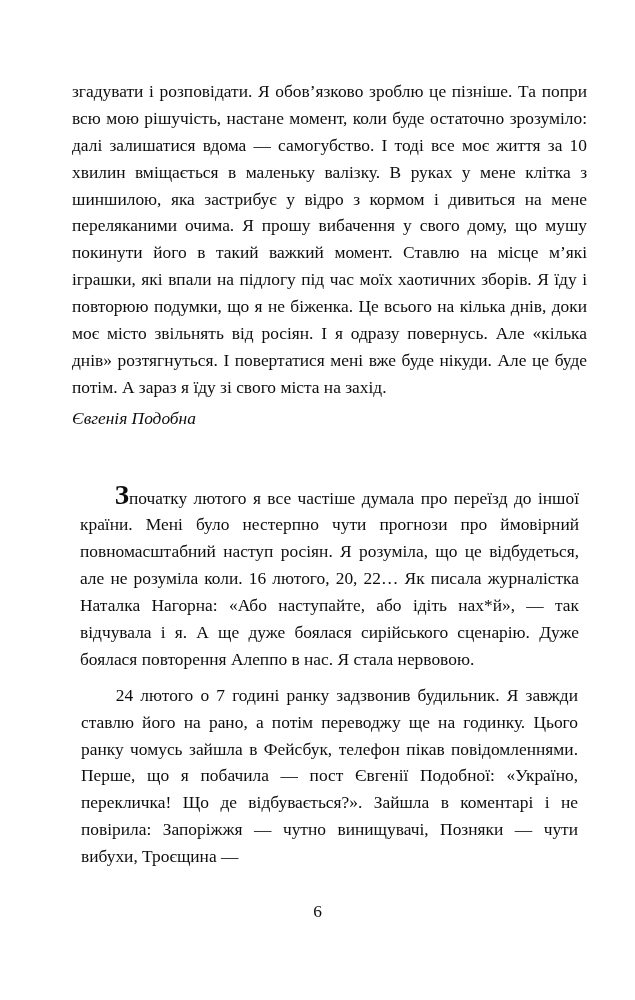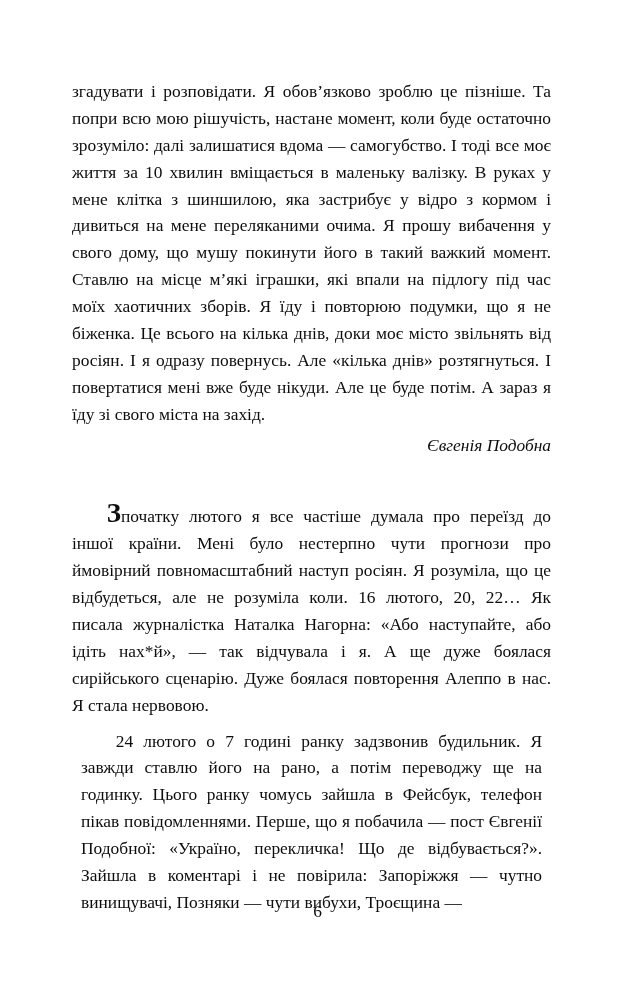--- a/index.html
+++ b/index.html
@@ -11,48 +11,48 @@
     height: 1000px;
     background: #ffffff;
     font-family: "Liberation Serif", serif;
     color: #0d0d0d;
   }
   .page {
     position: relative;
     width: 635px;
     height: 1000px;
     box-sizing: border-box;
-    padding: 78px 84px 0 72px;
+    padding: 78px 48px 0 72px;
   }
   .body-text {
     font-size: 17.4px;
     line-height: 1.545;
     text-align: justify;
     text-justify: inter-word;
     hyphens: manual;
   }
   .para {
     margin: 0;
   }
   .para-indent {
     margin: 9px;
     text-indent: 2.0em;
   }
   .signature {
     margin: 4px 0 0 0;
-    text-align: right;
+    text-align: left;
     font-style: italic;
     font-size: 17.4px;
     line-height: 1.545;
   }
   .section-gap {
     height: 42px;
   }
   .dropcap-para {
-    margin: 0;
+    margin: 8px;
     text-indent: 2.0em;
   }
   .dropcap {
     font-size: 27px;
     font-weight: bold;
     line-height: 1;
   }
   .page-number {
     position: absolute;
     left: 0;

